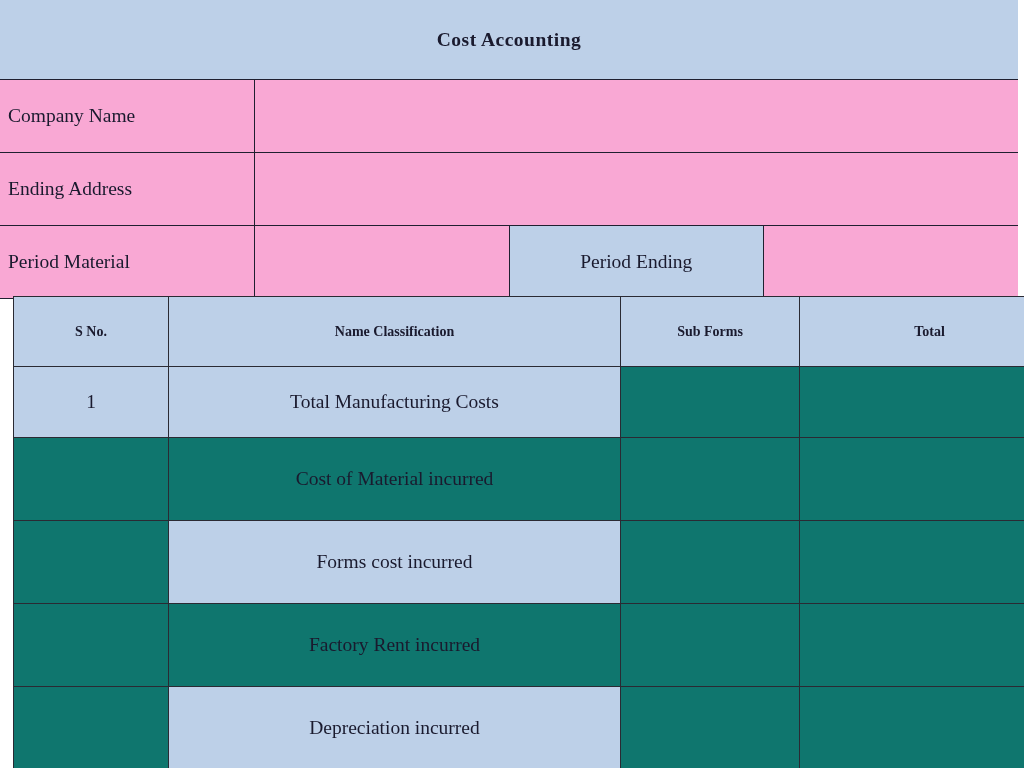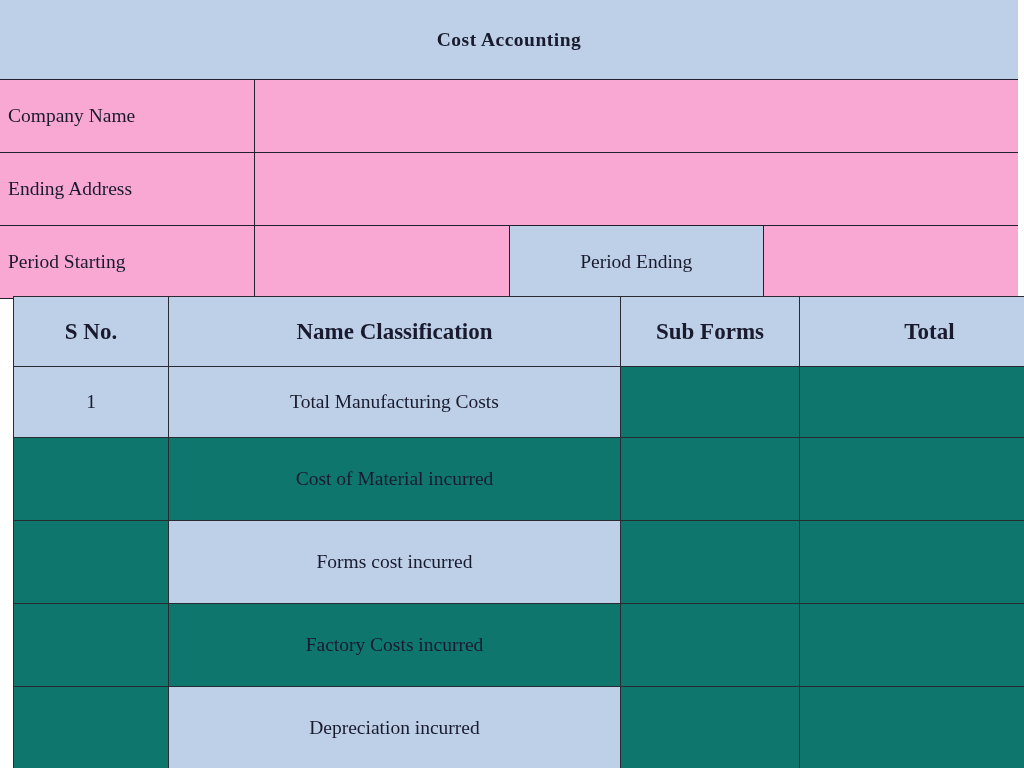--- a/index.html
+++ b/index.html
@@ -100,21 +100,21 @@
     padding: 0 6px;
     text-align: center;
     vertical-align: middle;
     background: #0f766e;
     font-size: 19.5px;
   }
   .main-table thead th {
     background: #bdd0e8;
     font-weight: 700;
     height: 69px;
-    font-size: 23px;
+    font-size: 14px;
     margin-top: 43px;
   }
   .main-table tbody td {
     height: 82px;
   }
   .main-table tbody tr.r-first td {
     height: 70px;
   }
   td.shade,
   th.shade {
@@ -142,21 +142,21 @@
         <td class="row-label" style="width:212px;">Company Name</td>
         <td class="last-open" colspan="3"></td>
       </tr>
 
       <tr>
         <td class="row-label">Ending Address</td>
         <td class="last-open" colspan="3"></td>
       </tr>
 
       <tr>
-        <td class="row-label">Period Starting</td>
+        <td class="row-label">Period Material</td>
         <td style="width:285px;"></td>
         <td class="blue-cell" style="width:246px;">Period Ending</td>
         <td class="last-open"></td>
       </tr>
     </tbody>
   </table>
 
   <table class="main-table">
     <thead>
       <tr>
@@ -180,21 +180,21 @@
         <td></td>
       </tr>
       <tr>
         <td></td>
         <td class="shade">Forms cost incurred</td>
         <td></td>
         <td></td>
       </tr>
       <tr>
         <td></td>
-        <td>Factory Costs incurred</td>
+        <td>Factory Rent incurred</td>
         <td></td>
         <td></td>
       </tr>
       <tr>
         <td></td>
         <td class="shade">Depreciation incurred</td>
         <td></td>
         <td></td>
       </tr>
     </tbody>

